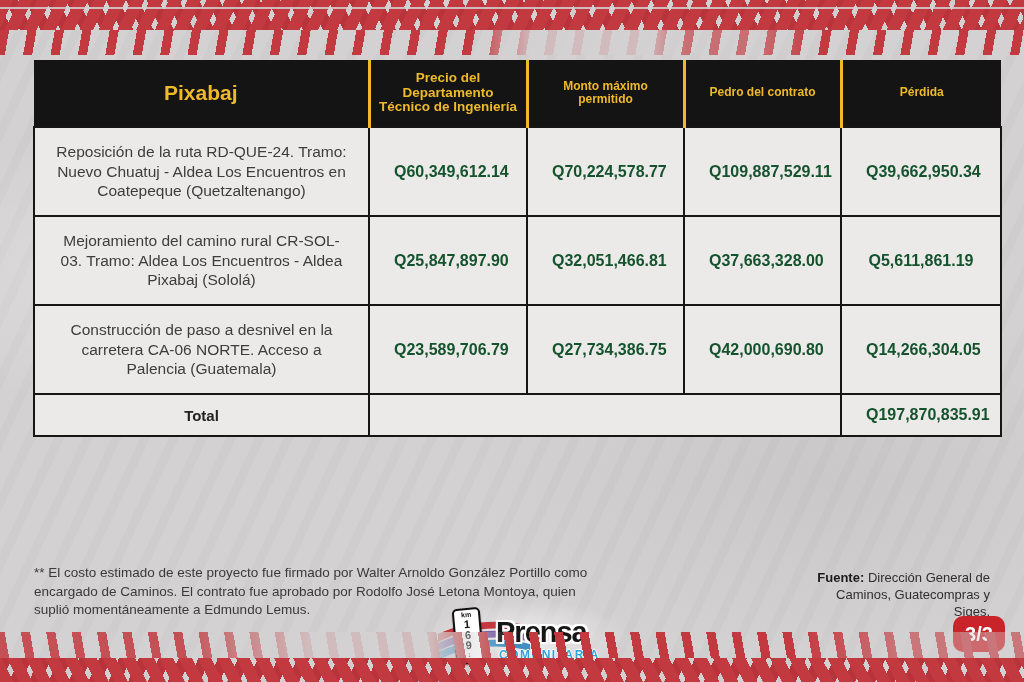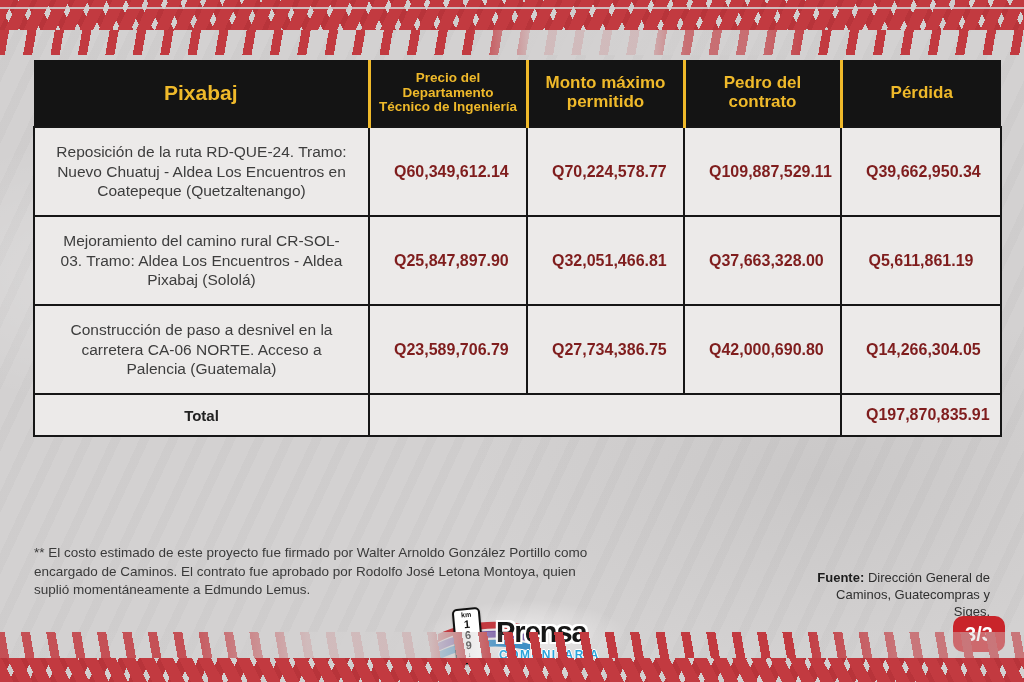--- a/index.html
+++ b/index.html
@@ -38,30 +38,30 @@
       repeating-linear-gradient(115deg, #b8343a 0 11px, rgba(194,58,64,0) 11px 18px);
   }
 
   
   table.projects{position:absolute;left:33px;top:60px;width:967px;border-collapse:collapse;table-layout:fixed;}
   table.projects thead th{background:#141414;color:#efb92a;font-weight:bold;vertical-align:middle;
     height:62px;padding:2px 6px;line-height:1.1;}
   table.projects thead th + th{border-left:3px solid #efb92a;}
   th.h-proyecto{font-size:21px;}
   th.h-precio{font-size:13.5px;}
-  th.h-monto,th.h-valor,th.h-perdida{font-size:17px;}
+  th.h-monto,th.h-valor,th.h-perdida{font-size:12px;}
   table.projects td{border:2.5px solid #161616;background:#eceae9;text-align:center;vertical-align:middle;}
   td.proj{height:79px;font-size:15.5px;line-height:1.25;color:#3d3d3d;padding:4px 20px;}
-  td.money{font-size:16px;font-weight:bold;color:#7f1d1d;padding:2px 24px;}
+  td.money{font-size:16px;font-weight:bold;color:#14532d;padding:2px 24px;}
   tr.total-row td{height:36px;margin-top:41px;}
   td.total-label{font-weight:bold;font-size:15px;color:#222;}
   td.spacer{background:#eceae9;}
 
   
-  .footnote{position:absolute;left:34px;top:544px;width:578px;margin:0;
+  .footnote{position:absolute;left:34px;top:564px;width:578px;margin:0;
     font-size:13.5px;line-height:1.38;color:#3a3a3a;}
   .source{position:absolute;right:26px;top:562px;width:185px;margin:8px;text-align:right;
     font-size:13px;line-height:1.3;color:#2f2f2f;}
   .source b{color:#1c1c1c;}
 
   
   .logo{position:absolute;left:438px;top:608px;width:175px;height:62px;}
   .logo::before{content:"";position:absolute;inset:-8px -16px;
     background:radial-gradient(closest-side, rgba(240,238,238,.95), rgba(240,238,238,0));}
   .logo svg.swoosh{position:absolute;left:0;top:10px;}

